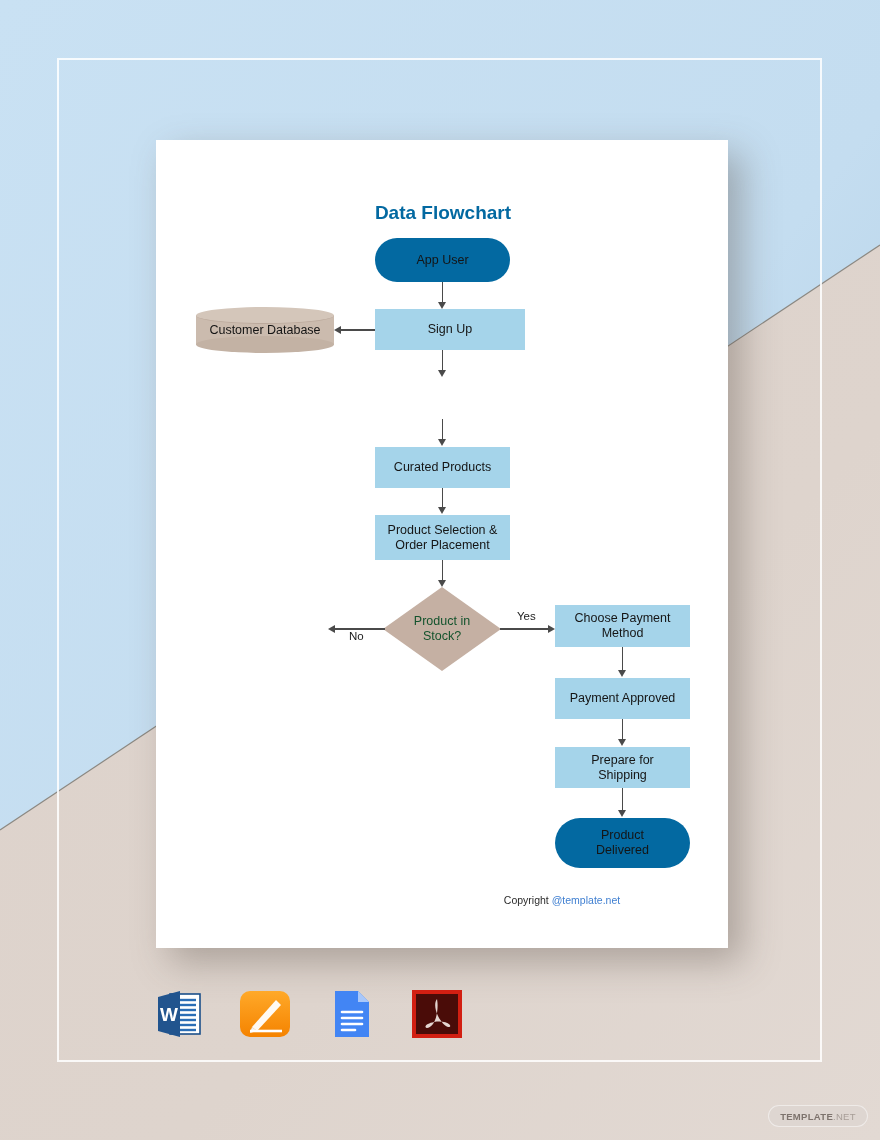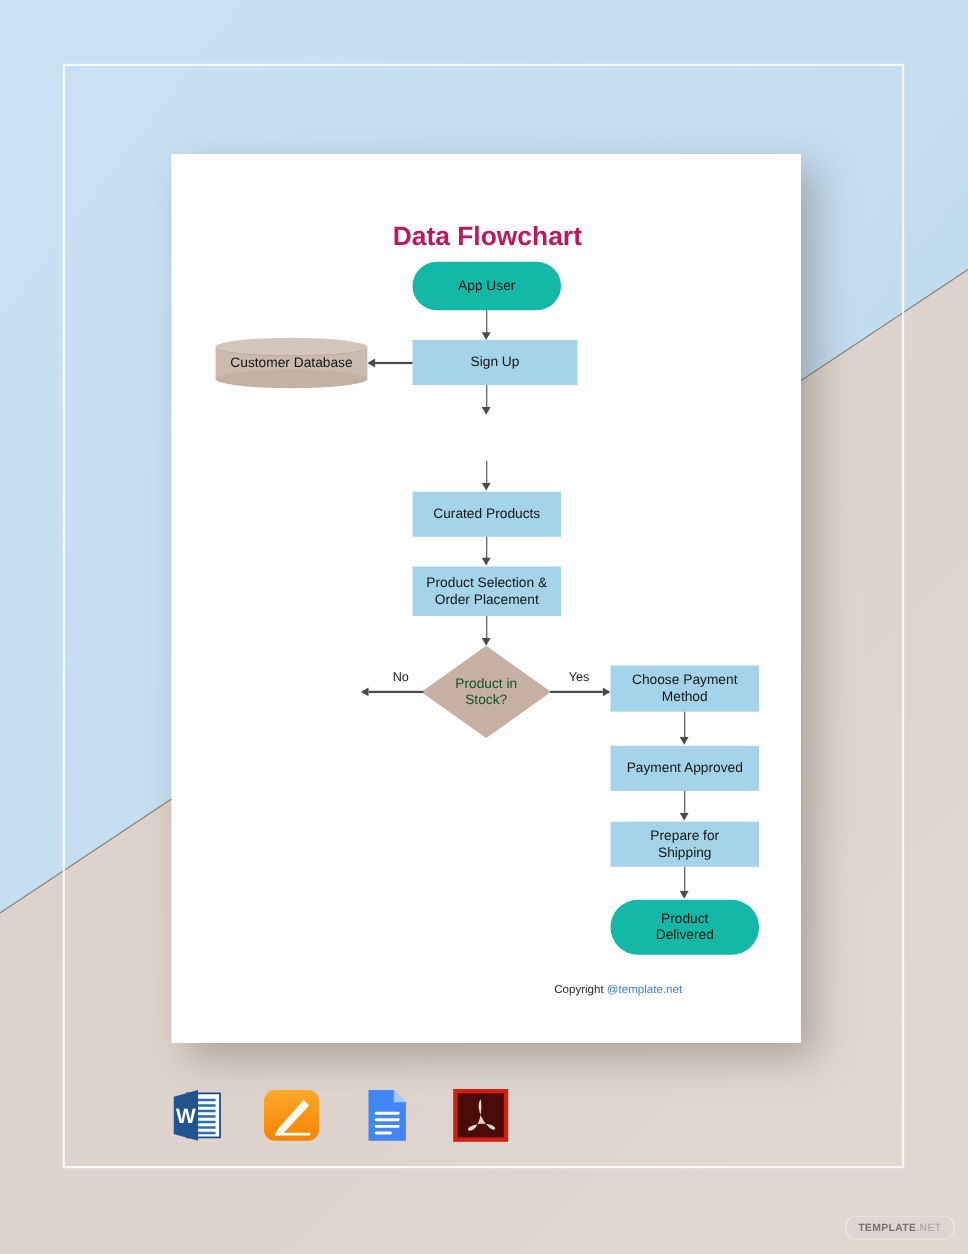--- a/index.html
+++ b/index.html
@@ -57,43 +57,43 @@
     height: 808px;
     background: #ffffff;
   }
   
   .fc-title-inner {
     position: absolute;
     left: 343px;
     top: 202px;
     width: 200px;
     text-align: center;
-    font-size: 24px;
+    font-size: 19px;
     font-weight: bold;
-    color: #be185d;
+    color: #0369a1;
   }
 
   
   .node {
     position: absolute;
     box-sizing: border-box;
     display: flex;
     align-items: center;
     justify-content: center;
     text-align: center;
     font-size: 12.5px;
     line-height: 1.18;
     color: #151515;
     padding: 2px 6px;
   }
   .node.blue  { background: #a5d4ea; }
 
   .pill {
     border-radius: 999px;
-    background: #14b8a6;
+    background: #0369a1;
   }
 
   
   .cyl {
     position: absolute;
     box-sizing: border-box;
   }
   .cyl .body {
     position: absolute;
     left: 0; top: 8px;
@@ -315,21 +315,21 @@
     <div class="label">
       <div style="display:flex;flex-direction:column;">
         <span>Product in</span>
         <span>Stock?</span>
       </div>
     </div>
   </div>
 
   <div class="conn h" style="left:335px; top:628px; width:50px;"></div>
   <div class="arrow left" style="left:328px; top:624.5px;"></div>
-  <div class="edge-label" style="left:349px; top:610px;margin-left:8px;">No</div>
+  <div class="edge-label" style="left:349px; top:630px;">No</div>
 
 
   <div class="conn h" style="left:500px; top:628px; width:48px;"></div>
   <div class="arrow right" style="left:548px; top:624.5px;"></div>
   <div class="edge-label" style="left:517px; top:610px;">Yes</div>
 
   <div class="node blue" style="left:555px; top:605px; width:135px; height:42px; flex-direction:column;">
     <span>Choose Payment</span>
     <span>Method</span>
   </div>

